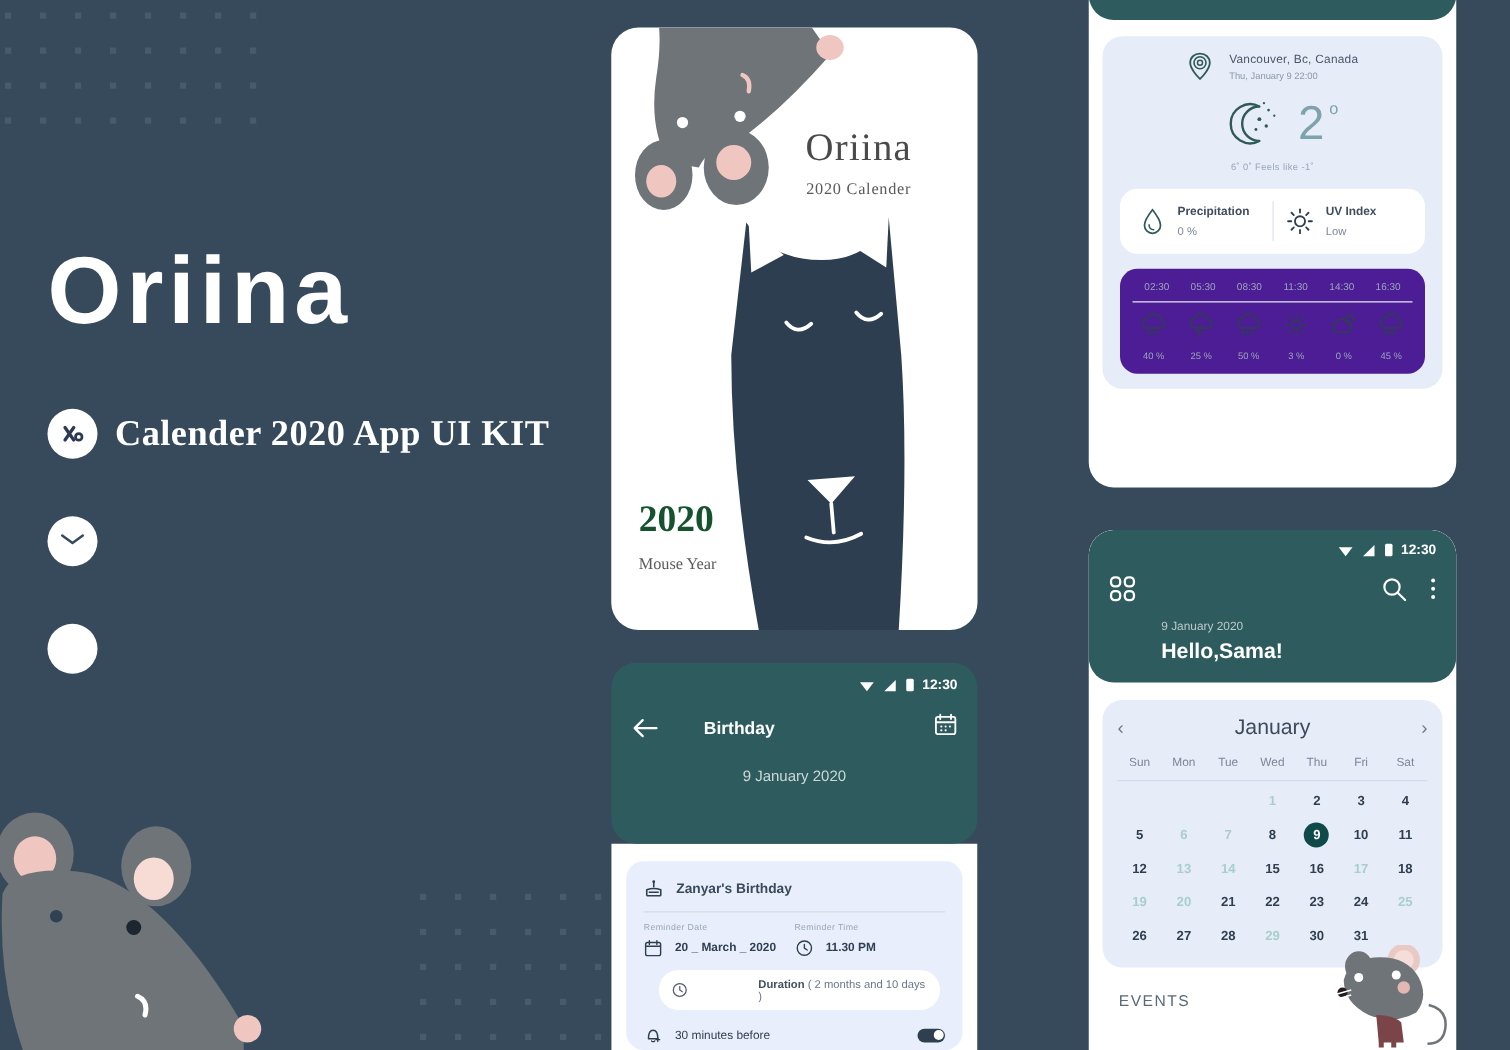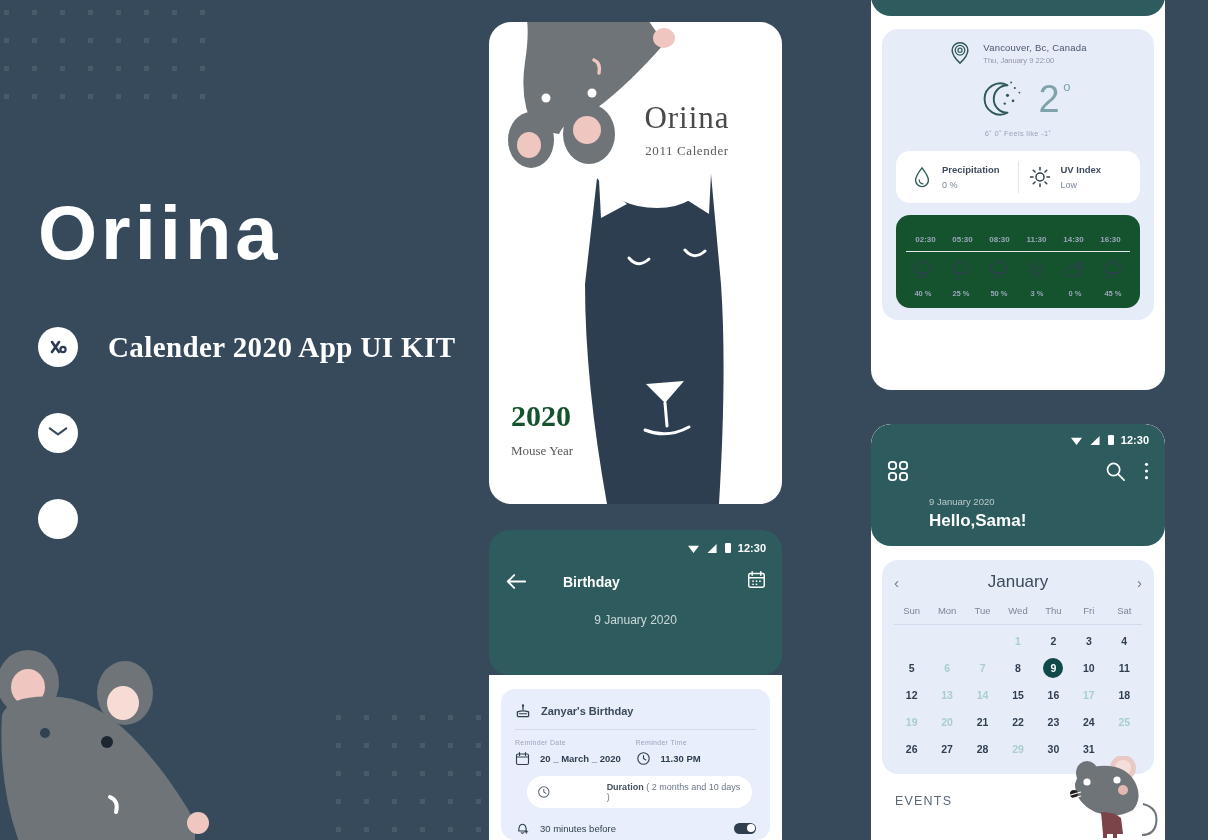--- a/index.html
+++ b/index.html
@@ -16,21 +16,21 @@
     background:rgba(255,255,255,0.09);
   }
 
   
   .brand { position:absolute; left:38px; top:195px; width:460px; }
   .brand-title {
     font-size:76px; font-weight:700; color:#ffffff;
     letter-spacing:4px; line-height:1.0;
   }
   .brand-rows { margin-top:56px; }
-  .brand-row { display:flex; align-items:center; gap:30px; margin-bottom:46px;text-align:center; }
+  .brand-row { display:flex; align-items:center; gap:14px; margin-bottom:46px;text-align:center; }
   .brand-icon {
     width:40px; height:40px; border-radius:50%;
     background:#ffffff; flex:0 0 40px;
     display:flex; align-items:center; justify-content:center;
   }
   .brand-text {
     color:#ffffff; font-size:29px; font-weight:700;
     letter-spacing:0.4px; font-family:"Liberation Serif", serif;
   }
 
@@ -116,21 +116,21 @@
   .wx-feels { text-align:center; font-size:7.5px; color:#9aa6bb; margin-top:8px; letter-spacing:0.3px; }
   .wx-metrics {
     background:#fff; border-radius:14px; margin:13px 4px 0; padding:10px 6px;
     display:flex; align-items:center;
   }
   .wx-metric { flex:1; display:flex; align-items:center; gap:10px; padding-left:10px; }
   .wx-metric .mlbl { font-size:9.5px; color:#3f4c5e; font-weight:700; }
   .wx-metric .mval { font-size:9px; color:#7b8798; margin-top:5px; }
   .wx-sep { width:1px; height:32px; background:#dfe4ee; }
   .wx-hours {
-    background:#14532d; border-radius:14px; margin:12px 4px 0; padding:20px 8px 10px;font-weight:bold;
+    background:#4c1d95; border-radius:14px; margin:12px 4px 0; padding:10px 8px 10px;
   }
   .wx-hour-times { display:flex; justify-content:space-between; padding:0 3px; }
   .wx-hour-times span { font-size:8px; color:#9aa6bb; flex:1; text-align:center; }
   .wx-hline { height:1px; background:#e4e8f0; margin:7px 2px 8px; }
   .wx-hour-cells { display:flex; justify-content:space-between; }
   .wx-hour-cell { flex:1; text-align:center; }
   .wx-hour-cell .pct { font-size:7.5px; color:#9aa6bb; margin-top:5px; }
 
   
   .phone-calendar {
@@ -304,21 +304,21 @@
     <path d="M140 236 q9 11 20 1" fill="none" stroke="#ffffff" stroke-width="3" stroke-linecap="round"></path>
     <path d="M196 228 q9 11 20 1" fill="none" stroke="#ffffff" stroke-width="3" stroke-linecap="round"></path>
     <path d="M157 362 L195 359 L176 381 Z" fill="#ffffff"></path>
     <path d="M176 381 L178 404" stroke="#ffffff" stroke-width="3" stroke-linecap="round" fill="none"></path>
     <path d="M156 408 q22 9 44 -3" fill="none" stroke="#ffffff" stroke-width="3" stroke-linecap="round"></path>
     <ellipse cx="152" cy="492" rx="26" ry="22" fill="#2c3e4f"></ellipse>
   </svg>
 
   <div class="cover-title">
     <div class="t1">Oriina</div>
-    <div class="t2">2011 Calender</div>
+    <div class="t2">2020 Calender</div>
   </div>
   <div class="cover-year">
     <div class="y1">2020</div>
     <div class="y2">Mouse Year</div>
   </div>
 </div>
 
 <div class="phone-birthday">
   <div class="bd-header">
     <div class="statusbar">

